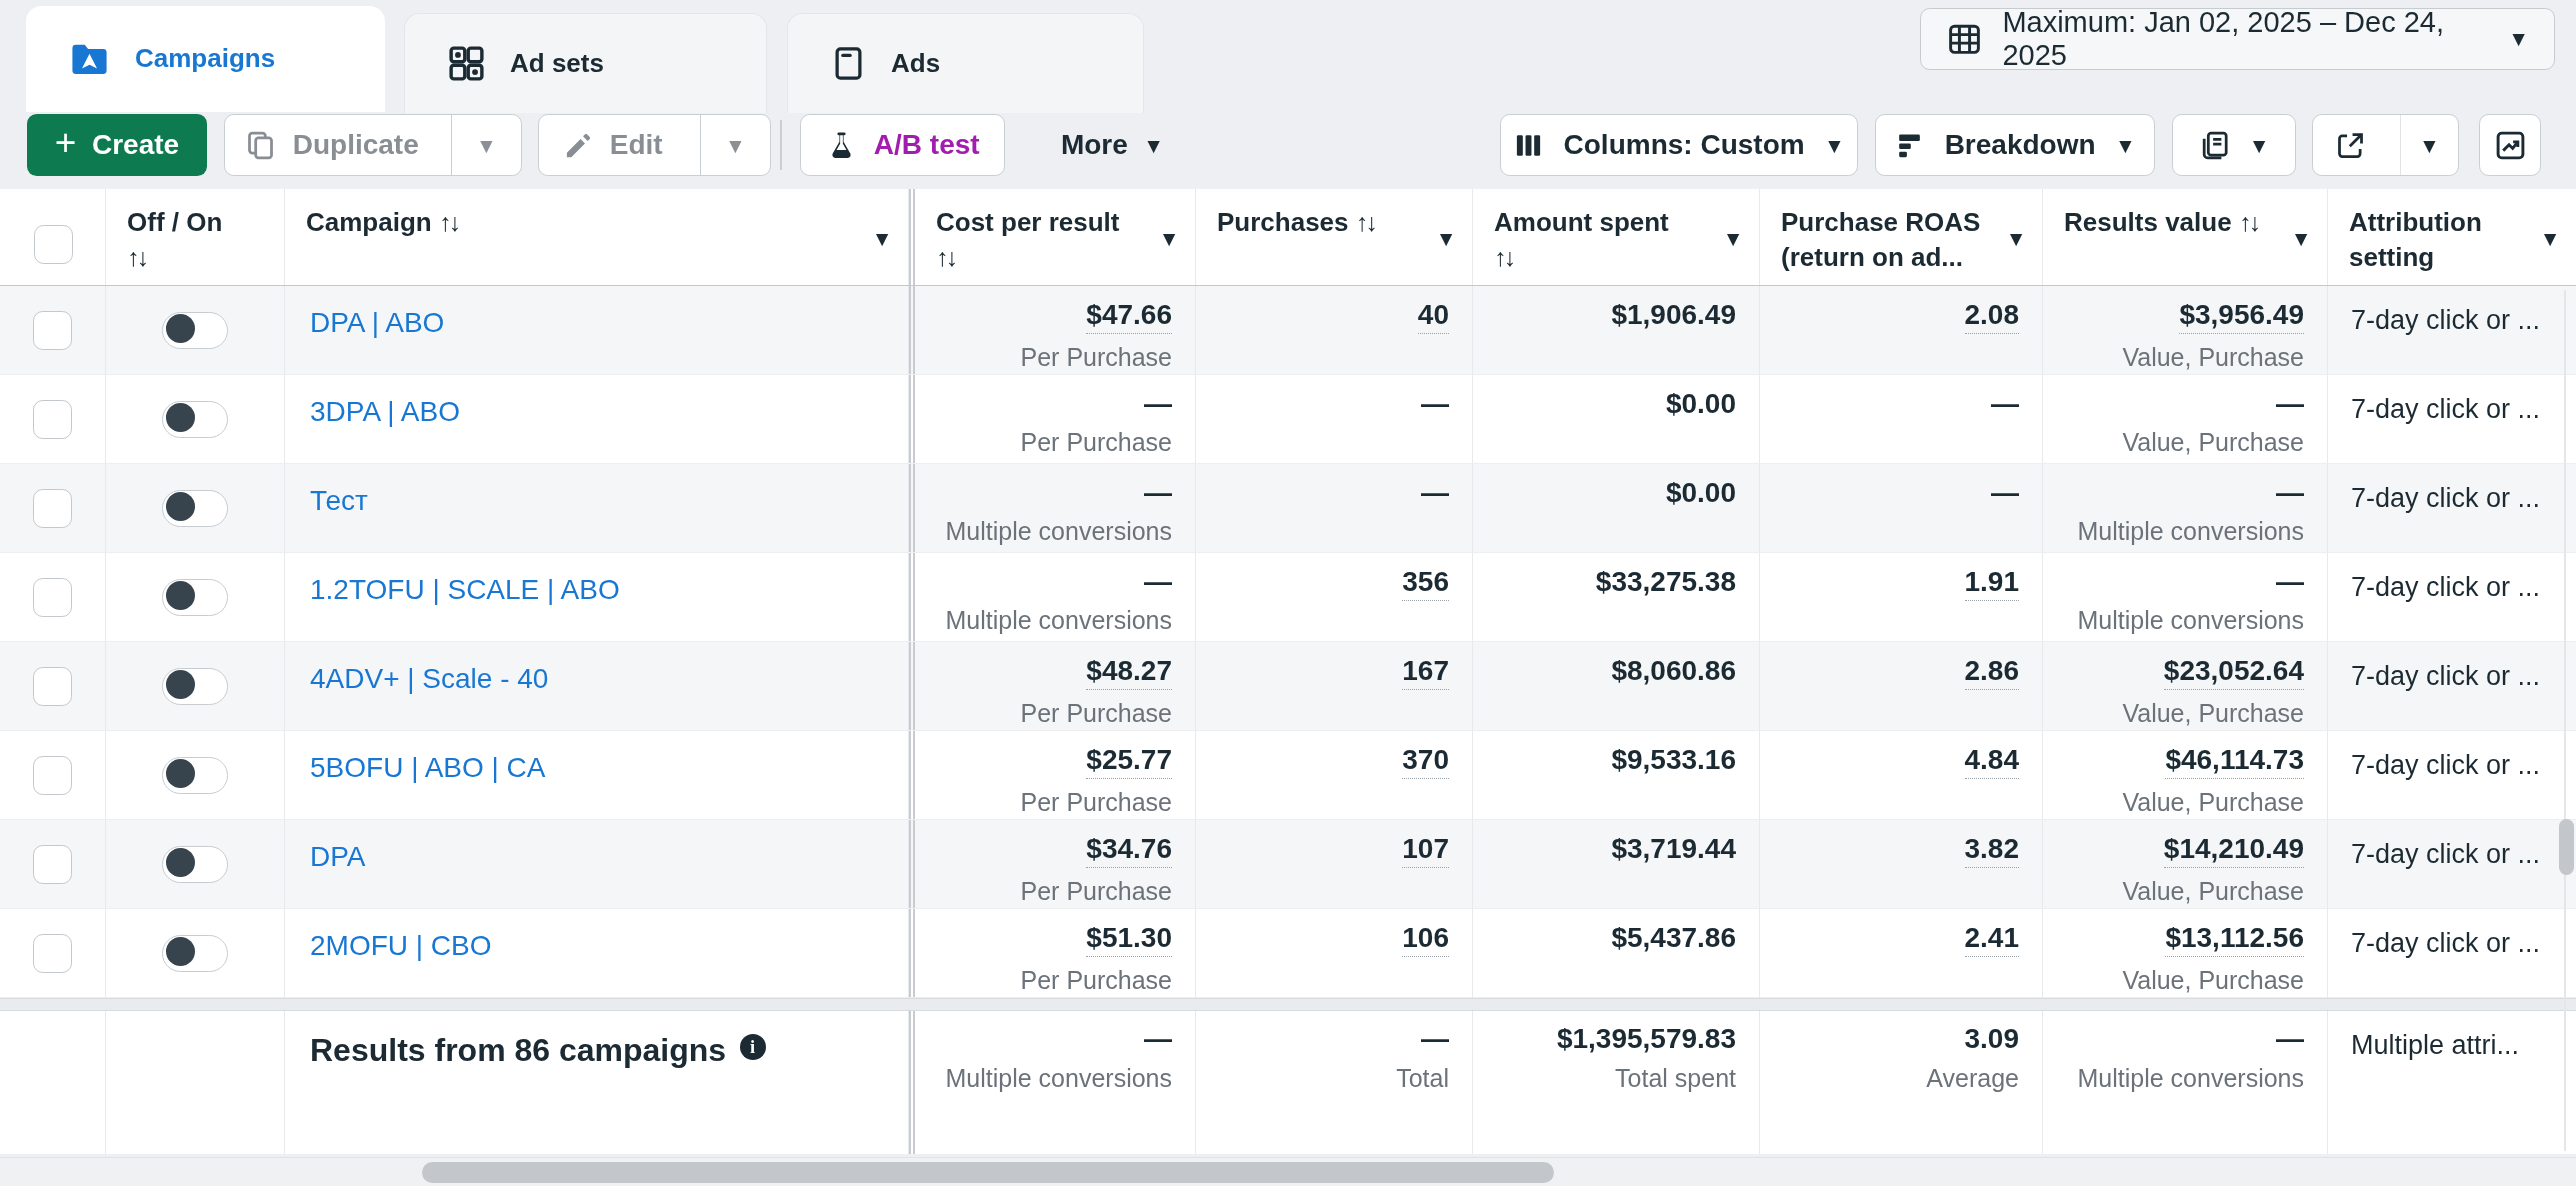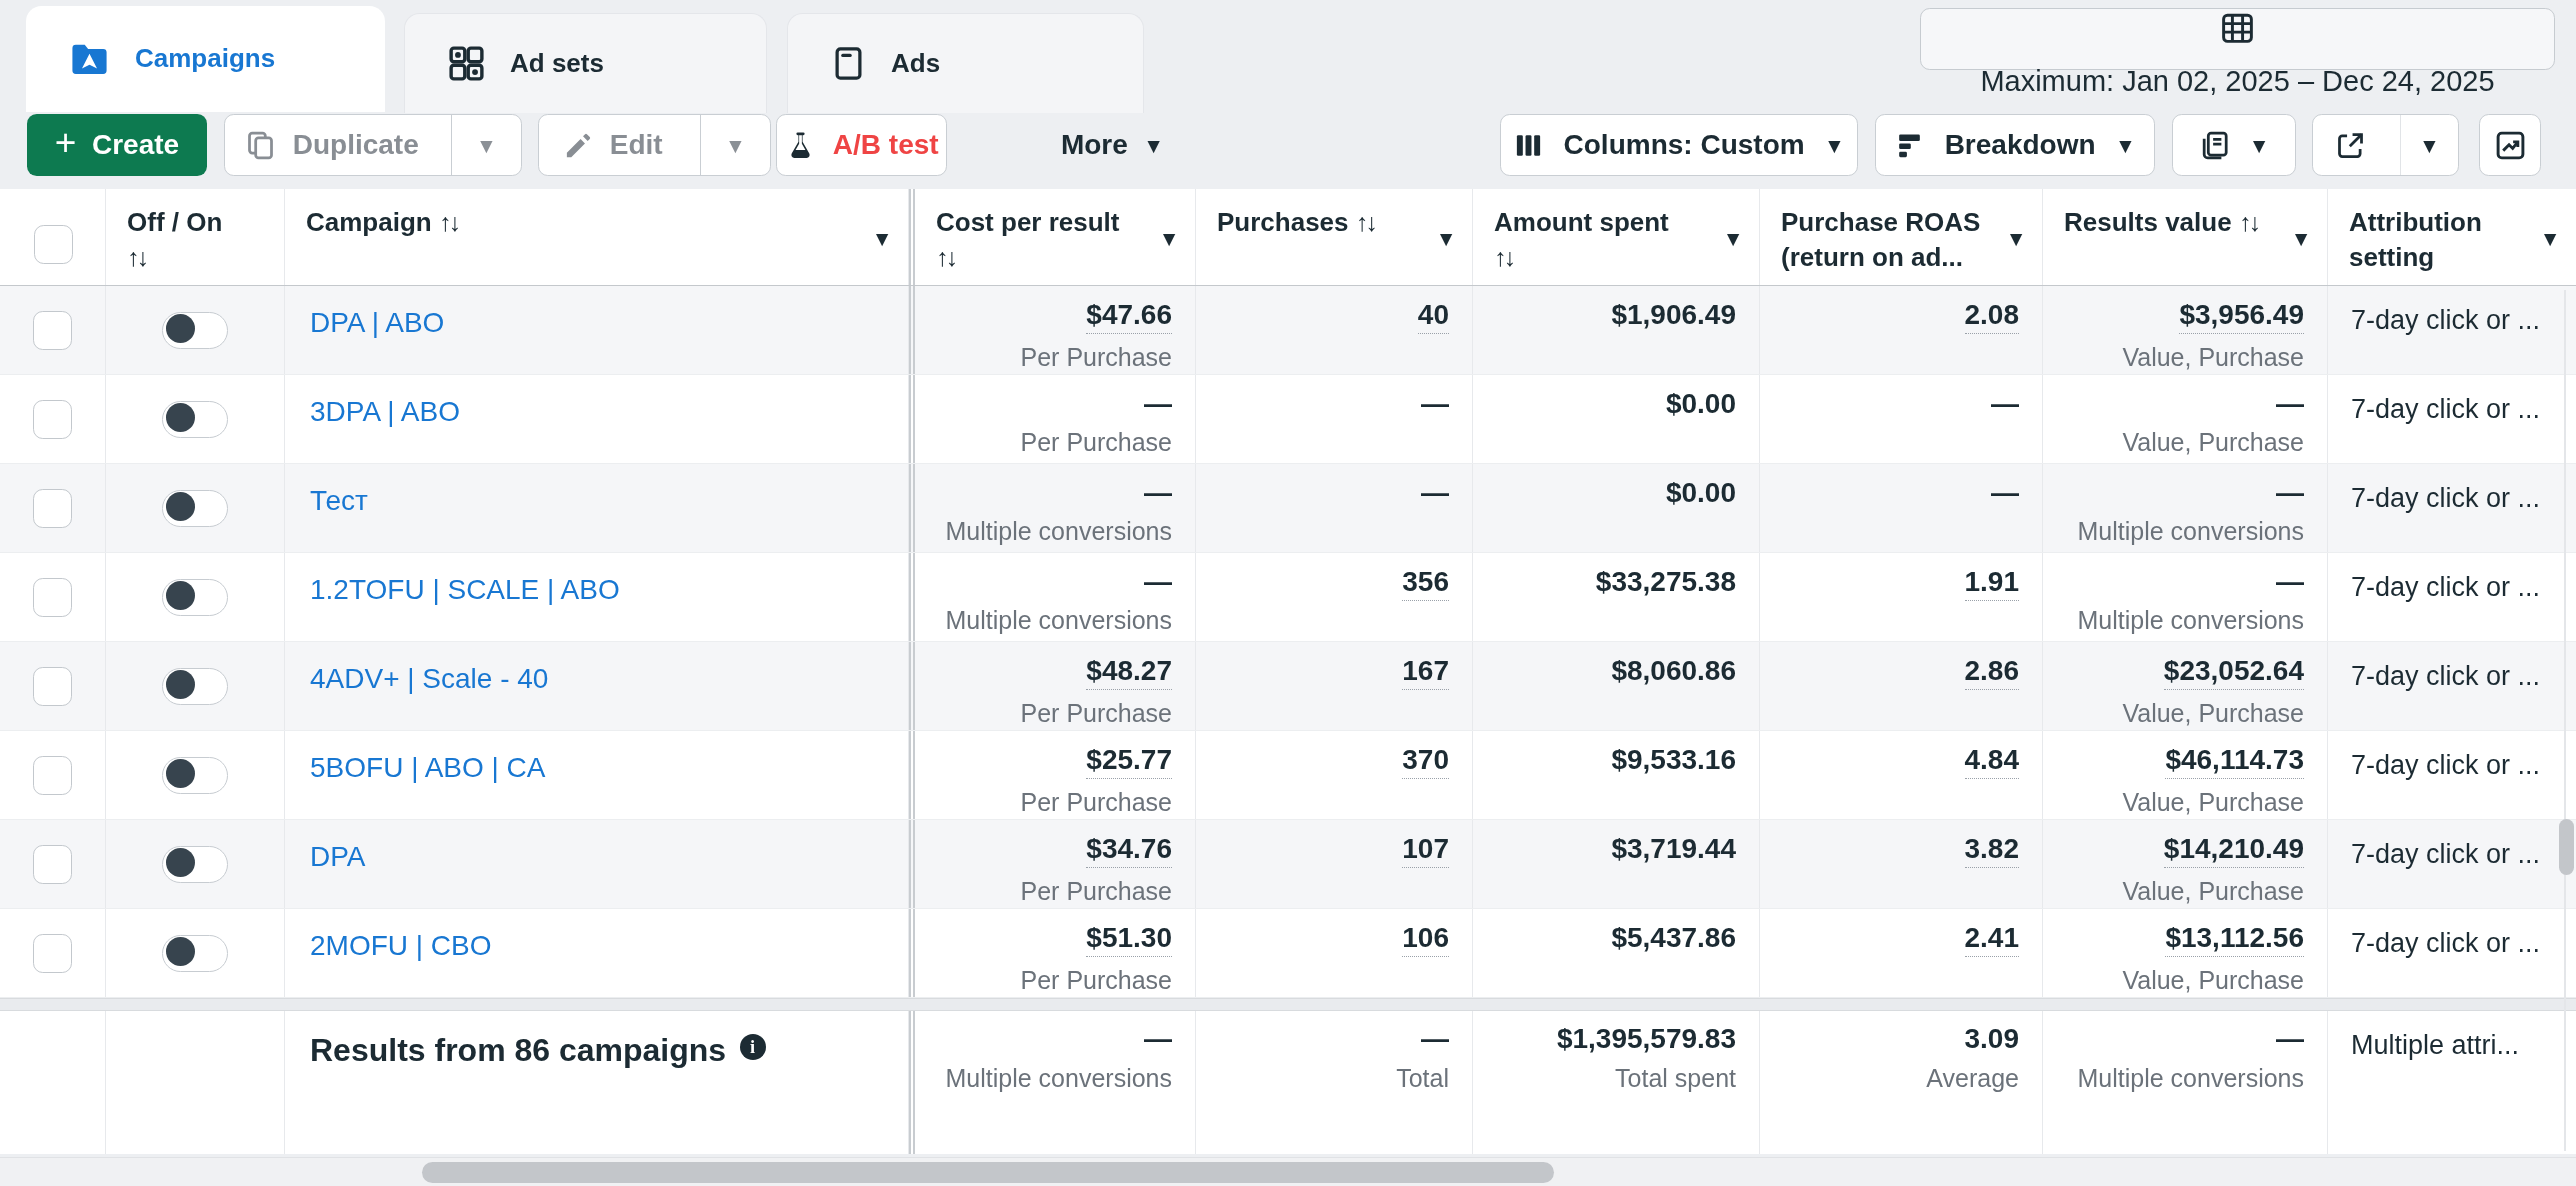--- a/index.html
+++ b/index.html
@@ -21,21 +21,21 @@
   }
   .tab-active { left:26px; top:5.8px; width:359px; height:106px; background:#ffffff; color:#1877d2; }
   .tab-idle   { top:12.6px; height:100px; background:#f4f5f7; border:1px solid #e4e6ea; border-bottom:none; color:#1c2b33; }
   .tab-adsets { left:404px; width:363px;text-align:center; }
   .tab-ads    { left:787px; width:357px; }
 
   .datebtn {
     position:absolute; left:1920px; top:7.7px; width:635px; height:62px;
     background:#f6f7f9; border:1.9px solid #c6cbd0; border-radius:9.7px;
     display:flex; align-items:center; gap:19.4px; padding:0 25px;
-    font-size:29px; font-weight:500; color:#1c2b33;flex-direction:column;
+    font-size:29px; font-weight:500; color:#1c2b33;
   }
   .datebtn .caret { margin-left:auto; }
 
   .caret { font-size:21px; color:#1c2b33; line-height:1; }
   .caret.gray { color:#8b9096; }
 
   
   .toolbar { position:absolute; top:114px; left:0; width:100%; height:62px; }
   .tbtn {
     position:absolute; top:0; height:62px; border-radius:9.7px;
@@ -43,21 +43,21 @@
     font-size:28px; font-weight:600; background:#ffffff; border:1.9px solid #c9ced3;gap:13px;
   }
   .btn-create { left:27px; width:180px; background:#0d7a50; border:none; color:#ffffff; gap:15.5px; }
   .plus-glyph { font-size:37px; font-weight:400; line-height:0; margin-top:-3.9px; }
   .split { padding:0; color:#898e94; }
   .split .main { flex:1; display:flex; align-items:center; justify-content:center; gap:15.5px; height:100%; }
   .split .dd   { width:70px; height:100%; display:flex; align-items:center; justify-content:center; border-left:1.9px solid #c9ced3; }
   .btn-duplicate { left:224px; width:298px; }
   .btn-edit      { left:538px; width:233px; }
   .tool-sep { position:absolute; left:780px; top:5.8px; width:1.9px; height:50px; background:#c9ced3; }
-  .btn-abtest { left:776px; width:171px; gap:15.5px; color:#ef4444; }
+  .btn-abtest { left:800px; width:205px; gap:15.5px; color:#a21caf; }
   .btn-more   { left:1045px; width:135px; background:transparent; border:none; gap:15.5px; color:#1c2b33; }
   .btn-columns   { left:1500px; width:358px; gap:19.4px; color:#1c2b33; }
   .btn-breakdown { left:1875px; width:280px; gap:19.4px; color:#1c2b33; }
   .btn-reports   { left:2172px; width:124px; gap:17.4px; }
   .btn-export    { left:2312px; width:147px; padding:0; }
   .btn-export .main { flex:1; display:flex; align-items:center; justify-content:center; height:100%; }
   .btn-export .dd { width:58px; height:100%; display:flex; align-items:center; justify-content:center; border-left:1.9px solid #e1e4e7; }
   .btn-trends    { left:2479px; width:62px; }
 
   

